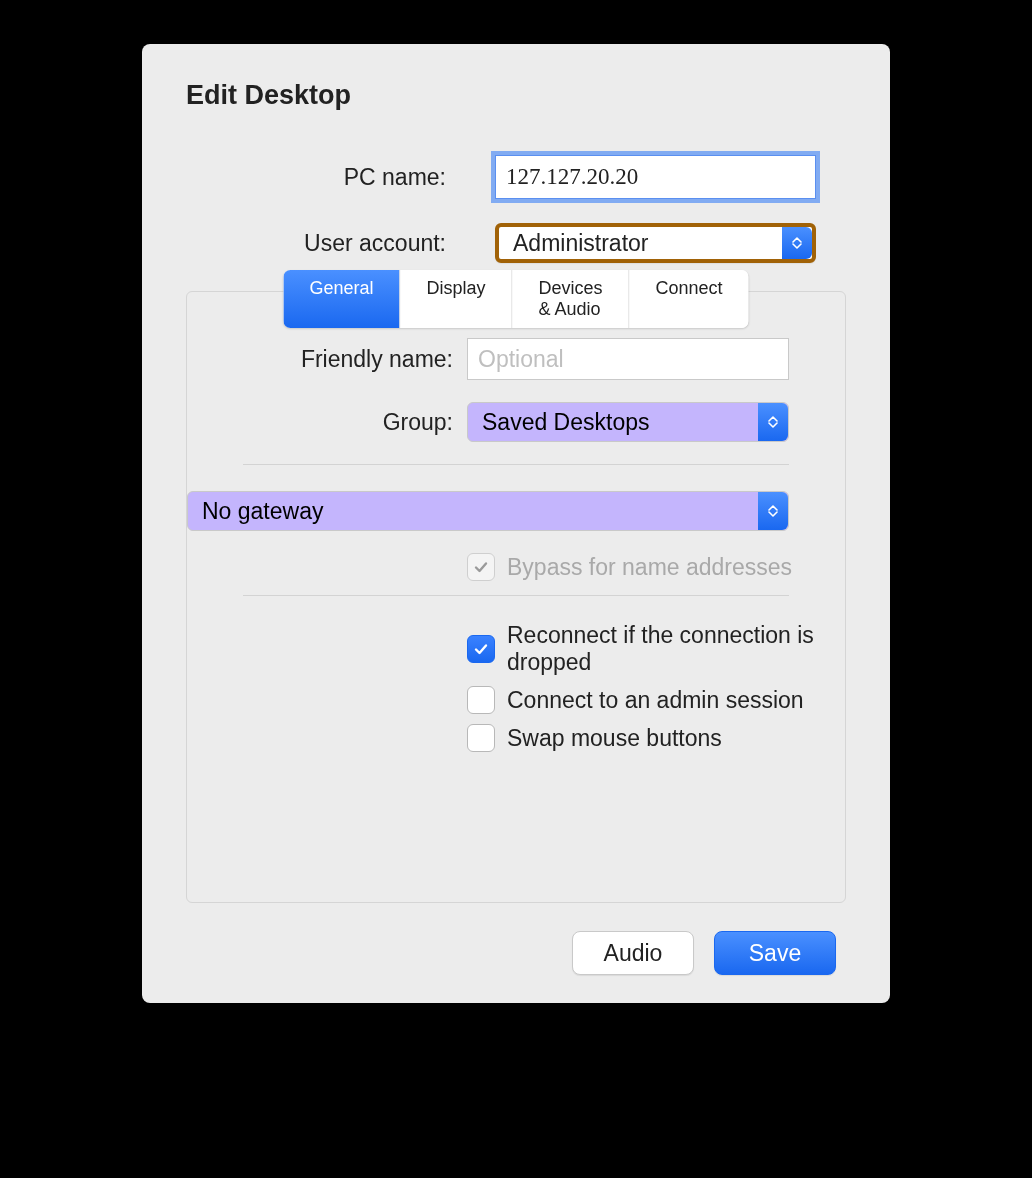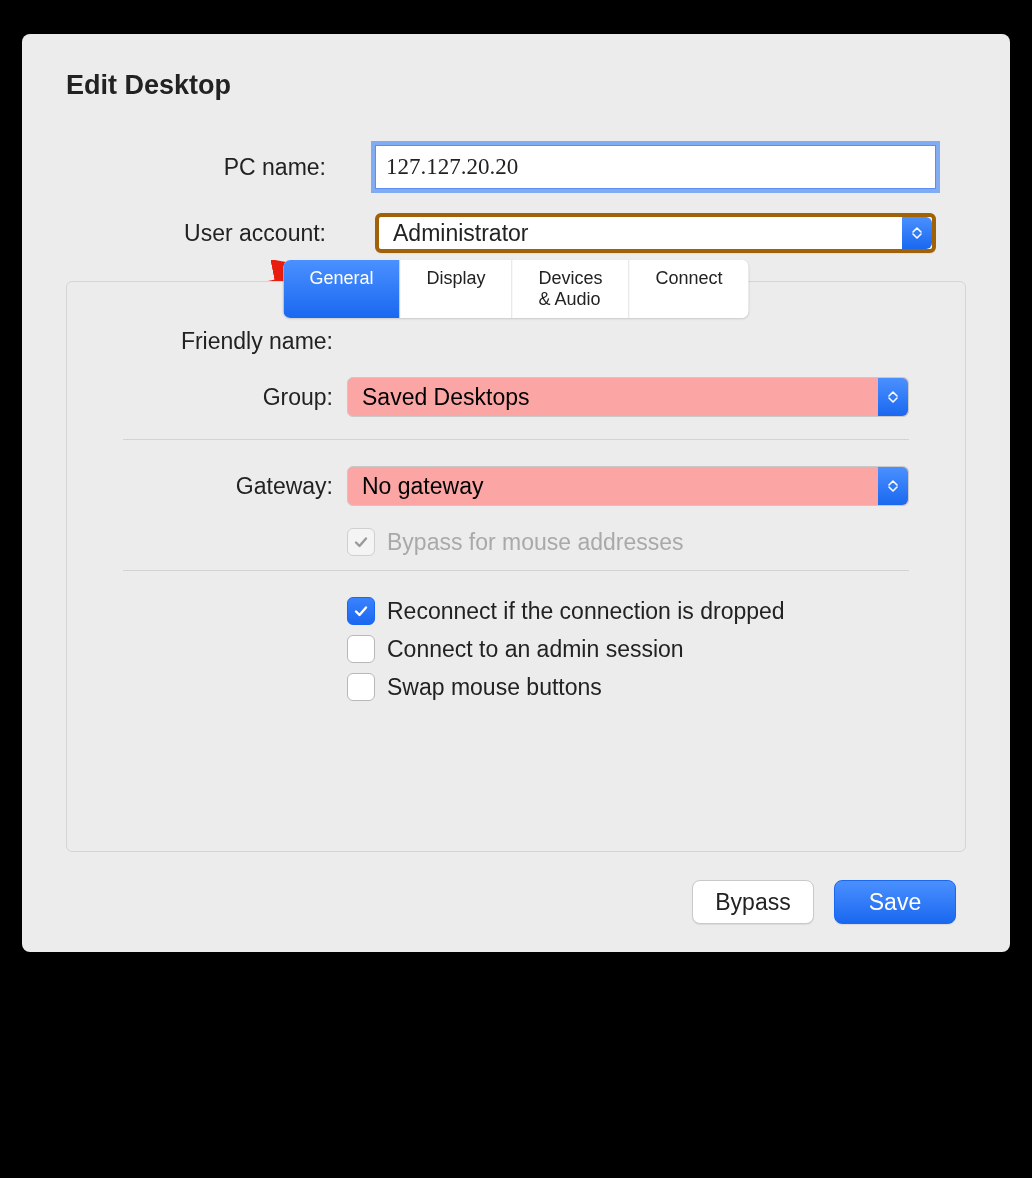--- a/index.html
+++ b/index.html
@@ -3,22 +3,22 @@
 <meta charset="utf-8">
 <style>
   html, body {
     margin: 0;
     padding: 0;
     background: #000;
     font-family: -apple-system, "Helvetica Neue", Arial, sans-serif;
     -webkit-font-smoothing: antialiased;
   }
   .window {
-    width: 988px;
-    margin: 34px auto 44px auto;
+    width: 748px;
+    margin: 44px auto 44px auto;
     background: #ececec;
     border-radius: 8px;
     box-shadow: 0 30px 60px rgba(0,0,0,0.6), 0 0 0 1px rgba(0,0,0,0.15);
     padding: 36px 0 28px 0;
     position: relative;
   }
   .title {
     font-size: 27px;
     font-weight: 700;
     color: #222;
@@ -149,21 +149,21 @@
     background:#fff;
     font-size:23px;
     padding:0 10px;
     box-sizing:border-box;
   }
   .inner-input::placeholder{color:#bfbfbf;}
   .inner-select{
     flex:1;
     height:40px;
     position:relative;
-    background:#fca5a5;
+    background:#c4b5fd;
     border:1px solid #c9c9c9;
     border-radius:6px;
     display:flex;
     align-items:center;
     padding-left:14px;
     font-size:23px;
     box-sizing:border-box;
   }
   .hr{
     height:1px;
@@ -278,61 +278,61 @@
   <div class="panel">
     <div class="tab-bar">
       <div class="tab active">General</div>
       <div class="tab">Display</div>
       <div class="tab">Devices &amp; Audio</div>
       <div class="tab">Connect</div>
     </div>
 
     <div class="inner-row">
       <div class="inner-label">Friendly name:</div>
+      <input class="inner-input" type="text" placeholder="Optional" style="">
     </div>
 
     <div class="inner-row">
       <div class="inner-label">Group:</div>
       <div class="inner-select">
         <span>Saved Desktops</span>
         <div class="stepper-btn">
           <svg width="10" height="6" viewBox="0 0 10 6">
               <path d="M1 5 L5 1 L9 5" stroke="#fff" stroke-width="1.6" fill="none" stroke-linecap="round" stroke-linejoin="round"></path>
             </svg>
           <svg width="10" height="6" viewBox="0 0 10 6">
               <path d="M1 1 L5 5 L9 1" stroke="#fff" stroke-width="1.6" fill="none" stroke-linecap="round" stroke-linejoin="round"></path>
             </svg>
         </div>
       </div>
     </div>
 
     <div class="hr"></div>
 
     <div class="inner-row">
-      <div class="inner-label">Gateway:</div>
       <div class="inner-select">
         <span>No gateway</span>
         <div class="stepper-btn">
           <svg width="10" height="6" viewBox="0 0 10 6">
               <path d="M1 5 L5 1 L9 5" stroke="#fff" stroke-width="1.6" fill="none" stroke-linecap="round" stroke-linejoin="round"></path>
             </svg>
           <svg width="10" height="6" viewBox="0 0 10 6">
               <path d="M1 1 L5 5 L9 1" stroke="#fff" stroke-width="1.6" fill="none" stroke-linecap="round" stroke-linejoin="round"></path>
             </svg>
         </div>
       </div>
     </div>
 
     <div class="check-row disabled">
       <div class="checkbox disabled checked">
         <svg width="16" height="16" viewBox="0 0 16 16">
             <path d="M3 8.5 L6.5 12 L13 4.5" stroke="currentColor" stroke-width="2.4" fill="none" stroke-linecap="round" stroke-linejoin="round"></path>
           </svg>
       </div>
-      <span>Bypass for mouse addresses</span>
+      <span>Bypass for name addresses</span>
     </div>
 
     <div class="hr"></div>
 
     <div class="check-row">
       <div class="checkbox checked">
         <svg width="16" height="16" viewBox="0 0 16 16">
             <path d="M3 8.5 L6.5 12 L13 4.5" stroke="currentColor" stroke-width="2.4" fill="none" stroke-linecap="round" stroke-linejoin="round"></path>
           </svg>
       </div>
@@ -349,17 +349,17 @@
     <div class="check-row">
       <div class="checkbox">
         
       </div>
       <span>Swap mouse buttons</span>
     </div>
 
   </div>
 
   <div class="footer">
-    <div class="btn">Bypass</div>
+    <div class="btn">Audio</div>
     <div class="btn primary">Save</div>
   </div>
 
 </div>
 
 </body></html>

